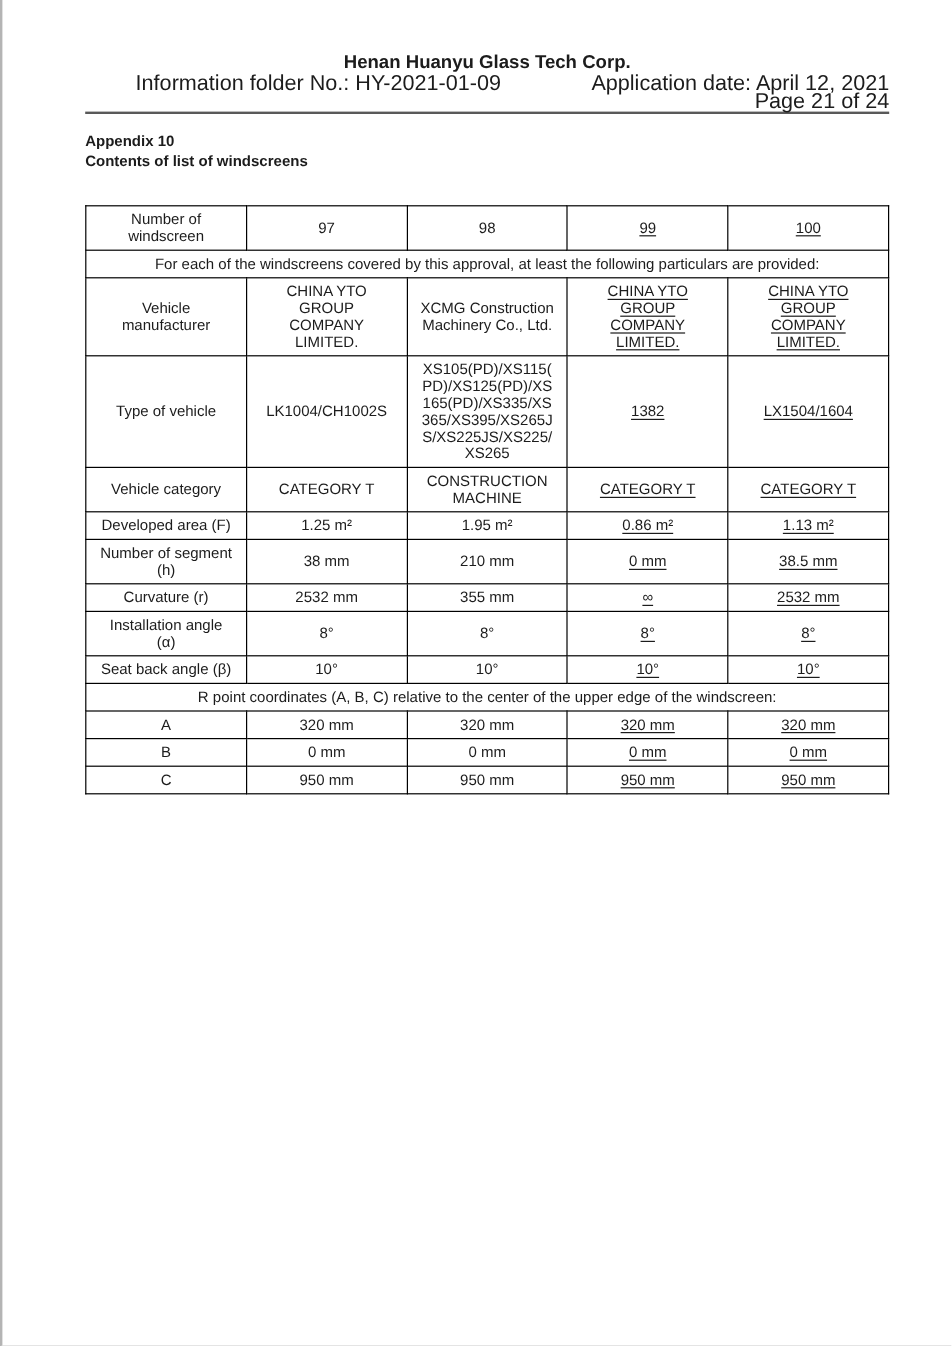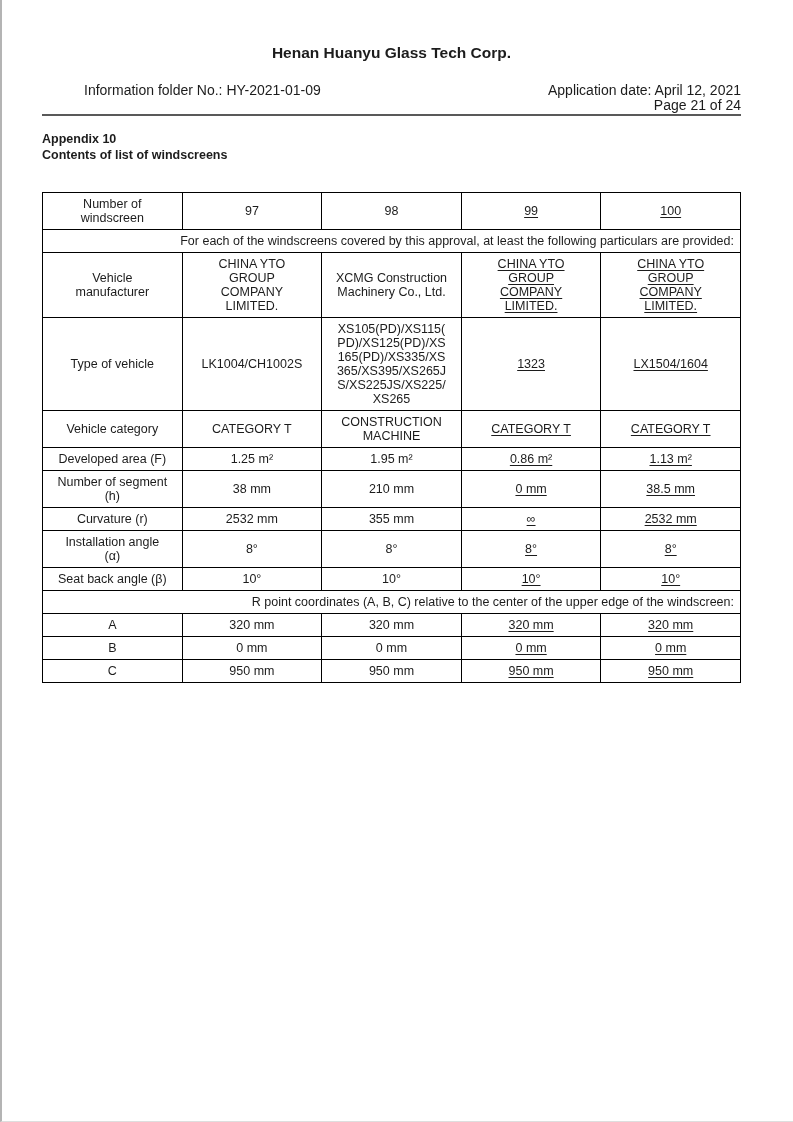--- a/index.html
+++ b/index.html
@@ -9,34 +9,33 @@
     font-family: "Liberation Sans", sans-serif;
     color: #1c1c1c;
     position: relative;
     overflow: hidden;
   }
   .page {
     width: 793px; height: 1122px;
     background: #ffffff;
     border-left: 2px solid #b4b4b4;
     border-bottom: 1px solid #dedede;
-    padding: 44px 52px 0 40px;
+    padding: 44px 52px 0 69px;
   }
   .company-title {
     text-align: center;
     font-weight: bold;
     font-size: 15.5px;
     line-height: 18px;
   }
   .meta {
-    margin-top: 21px;
     display: flex;
     justify-content: space-between;
     align-items: flex-start;
-    font-size: 14px;
+    font-size: 18px;
     line-height: 14.5px;
   }
   .meta-left { padding-left: 42px; }
   .meta-right { text-align: right; }
   .header-rule {
     margin-top: 2px;
     border: none;
     border-top: 2px solid #595959;
     height: 0;
   }
@@ -61,21 +60,21 @@
     border: 1px solid #000000;
     font-size: 12.5px;
     line-height: 14px;
     padding: 4px 4px;
     text-align: center;
     vertical-align: middle;
     white-space: pre-line;
     overflow-wrap: break-word;
   }
   .ws-table td.note {
-    text-align: right;
+    text-align: center;
     padding: 4px 6px;
   }
   .ws-table td.u {
     text-decoration: underline;
     text-underline-offset: 2px;
   }
 </style>
 </head>
 <body>
 
@@ -128,21 +127,21 @@
         </tr>
         <tr>
           <td class="label">Type of vehicle</td>
           <td class="val">LK1004/CH1002S</td>
           <td class="val">XS105(PD)/XS115(
 PD)/XS125(PD)/XS
 165(PD)/XS335/XS
 365/XS395/XS265J
 S/XS225JS/XS225/
 XS265</td>
-          <td class="val u">1323</td>
+          <td class="val u">1382</td>
           <td class="val u">LX1504/1604</td>
         </tr>
         <tr>
           <td class="label">Vehicle category</td>
           <td class="val">CATEGORY T</td>
           <td class="val">CONSTRUCTION
 MACHINE</td>
           <td class="val u">CATEGORY T</td>
           <td class="val u">CATEGORY T</td>
         </tr>

